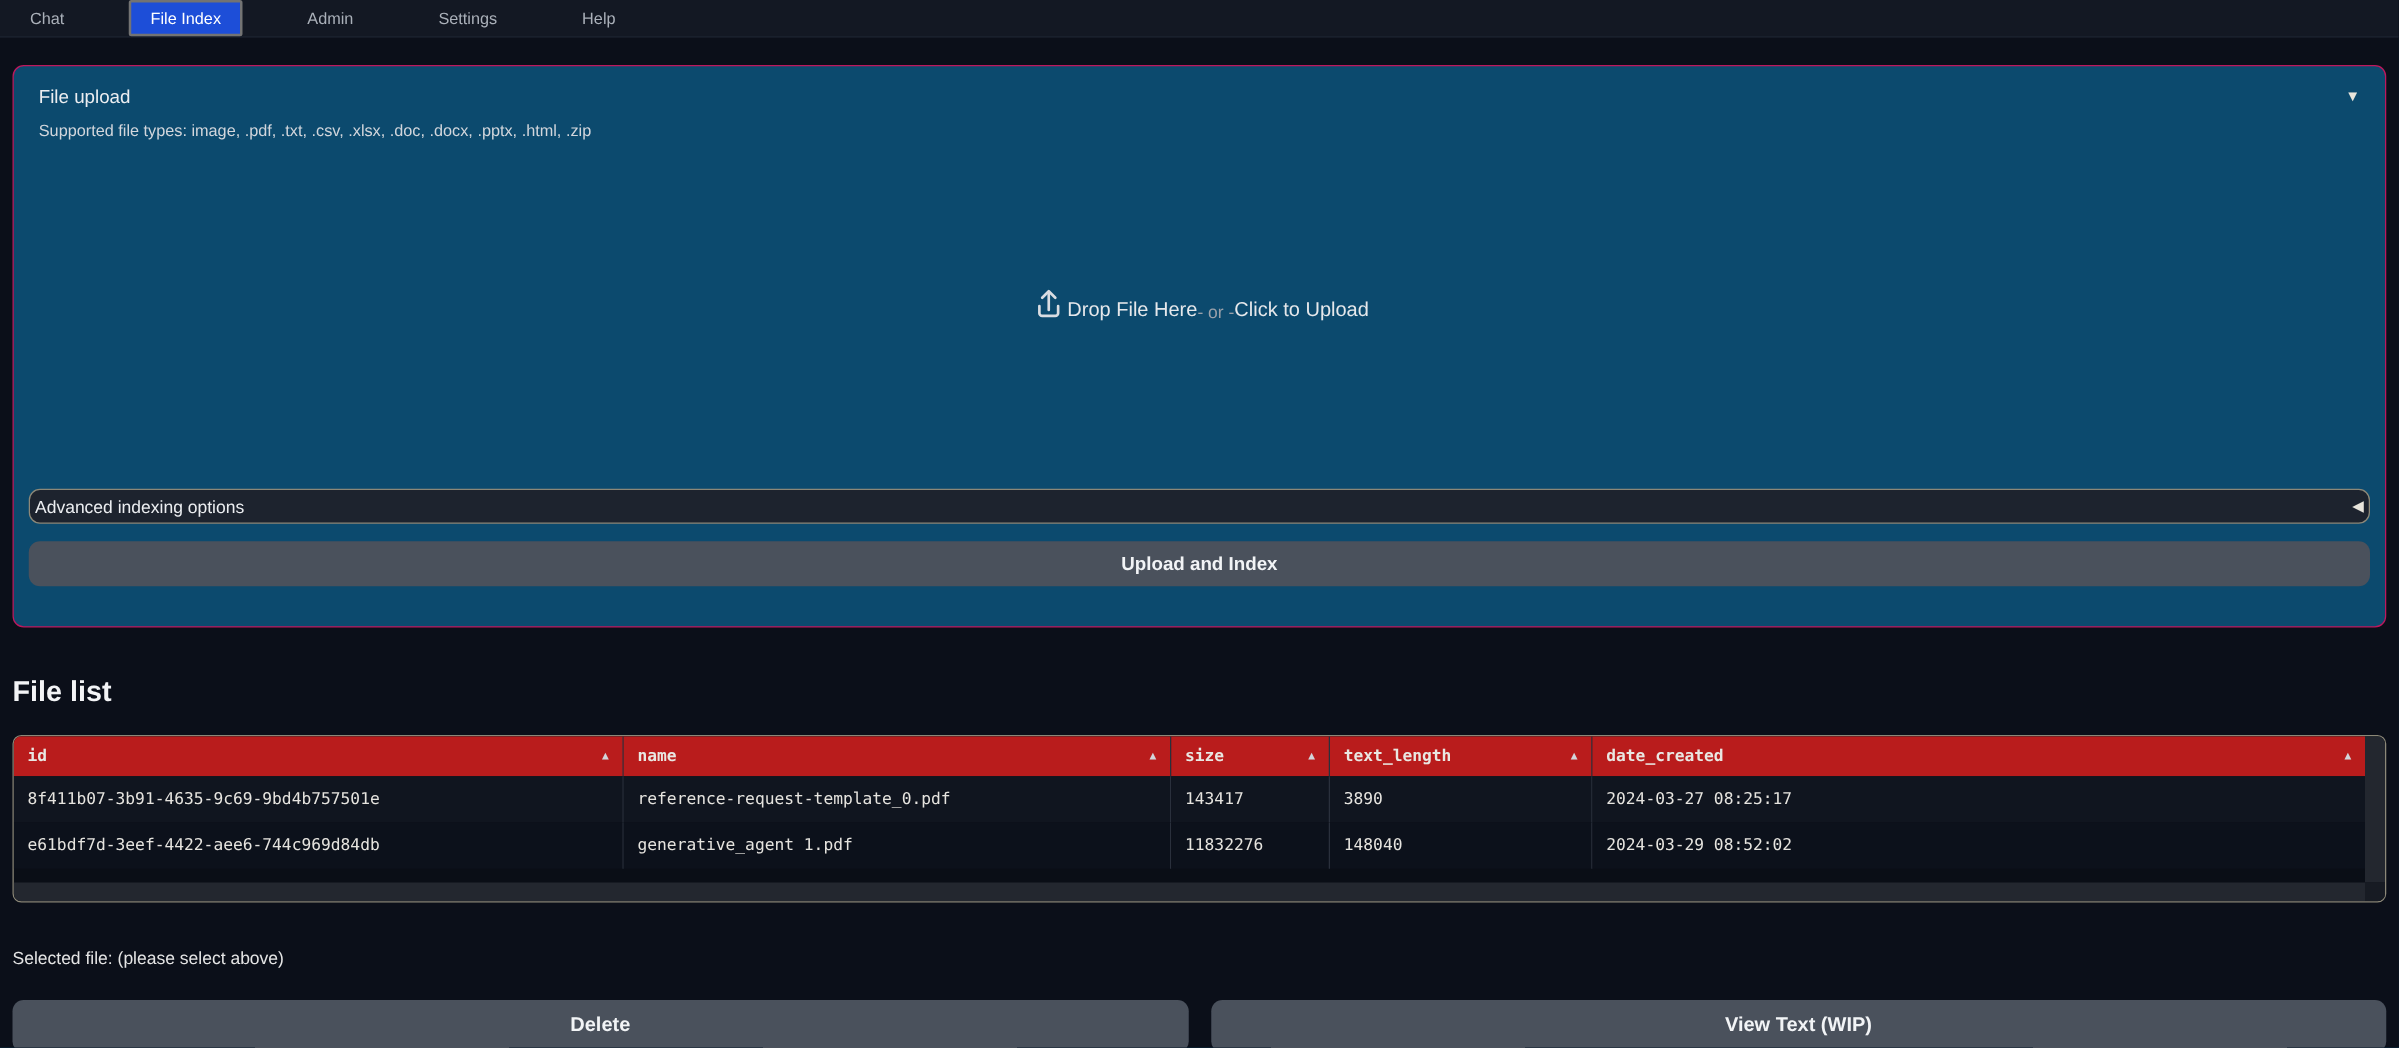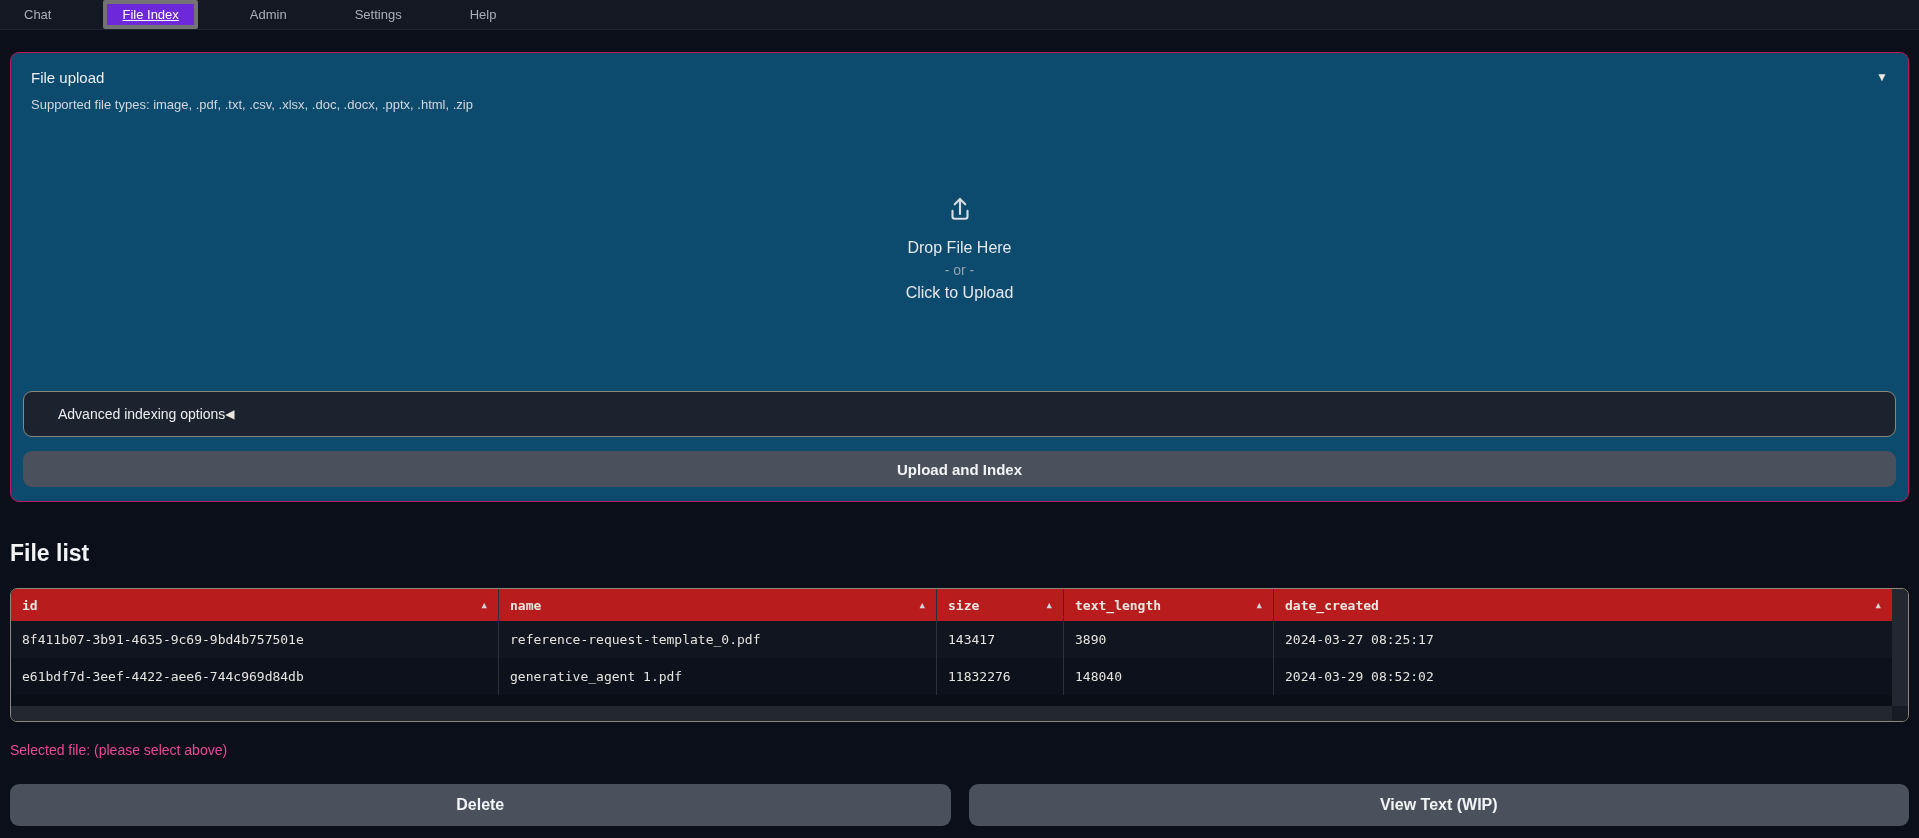--- a/index.html
+++ b/index.html
@@ -14,47 +14,47 @@
     height: 30px; display: flex; align-items: stretch;
     background: #131823; padding-left: 8px;
     border-bottom: 1px solid #1d2330;
     gap: 36px;
   }
   .nav-tab {
     display: flex; align-items: center; padding: 0 15px;
     font-size: 13px; color: #aab0b9; cursor: pointer; border: 1px solid transparent;
   }
   .nav-tab.active {
-    background: #6d28d9; border: 4px solid #737373; color: #ffffff; border-radius: 2px; text-decoration: underline;
+    background: #1d4ed8; border: 2px solid #737373; color: #ffffff; border-radius: 2px;
   }
   
   .main { padding: 0 10px; }
   .panel {
     margin-top: 22px; background: #0c4a6e;
     border: 1px solid #be185d; border-radius: 9px;
     padding: 12px 12px 12px 12px; height: 450px;
   }
   .panel-header {
     display: flex; justify-content: space-between; align-items: center;
     cursor: pointer; padding: 0 8px 0 8px; height: 24px;
   }
   .panel-title { font-size: 15px; color: #eceef1; }
   .acc-arrow { font-size: 12px; color: #e8e5dc; line-height: 1; }
   .supported { font-size: 13px; color: #d2d6dc; padding: 8px 8px 0 8px; height: 26px; }
   .dropzone {
-    height: 268px; display: flex; flex-direction: column;
+    height: 268px; display: flex; 
     align-items: center; justify-content: center; cursor: pointer;
   }
   .dz-icon { margin-bottom: 8px; }
   .dz-main { font-size: 16px; color: #e6e8eb; line-height: 1.45; }
   .dz-or   { font-size: 14px; color: #9aa1aa; line-height: 1.5; }
   .adv-accordion {
-    margin-top: 8px; height: 46px; border: 1px solid #8c8878; border-radius: 9px;
-    display: flex; align-items: center; justify-content: flex-start;
-    padding: 0 34px; cursor: pointer; background: #1d232e;
+    margin-top: 8px; height: 28px; border: 1px solid #8c8878; border-radius: 9px;
+    display: flex; align-items: center; justify-content: space-between;
+    padding: 0 4px; cursor: pointer; background: #1d232e;
   }
   .adv-label { font-size: 14px; color: #eceef1; }
   .btn {
     background: #4a515c; color: #f2f4f6; border: none; border-radius: 9px;
     font-family: "Liberation Sans", sans-serif; font-weight: bold;
     cursor: pointer; width: 100%;
   }
   .upload-btn { margin-top: 14px; height: 36px; font-size: 15px; }
   
   .file-list-heading { margin-top: 38px; font-size: 23px; font-weight: bold; color: #f3f4f6; height: 30px; }
@@ -87,21 +87,21 @@
     background: #23272f; cursor: pointer;
   }
   .hscroll {
     position: absolute; bottom: 0; left: 0; right: 16px; height: 15px;
     background: #23272f; cursor: pointer;
   }
   .scroll-corner {
     position: absolute; bottom: 0; right: 0; width: 16px; height: 15px;
     background: #171b23;
   }
-  .selected-file { margin-top: 20px; font-size: 14px; color: #ec4899; height: 18px; }
+  .selected-file { margin-top: 36px; font-size: 14px; color: #e5e5e5; height: 18px; }
   .actions { margin-top: 24px; display: flex; gap: 18px; }
   .action-btn { height: 42px; font-size: 16px; flex: 1; }
 </style>
 </head>
 <body>
 
 <div class="nav">
   <div class="nav-tab">Chat</div>
   <div class="nav-tab active">File Index</div>
   <div class="nav-tab">Admin</div>

